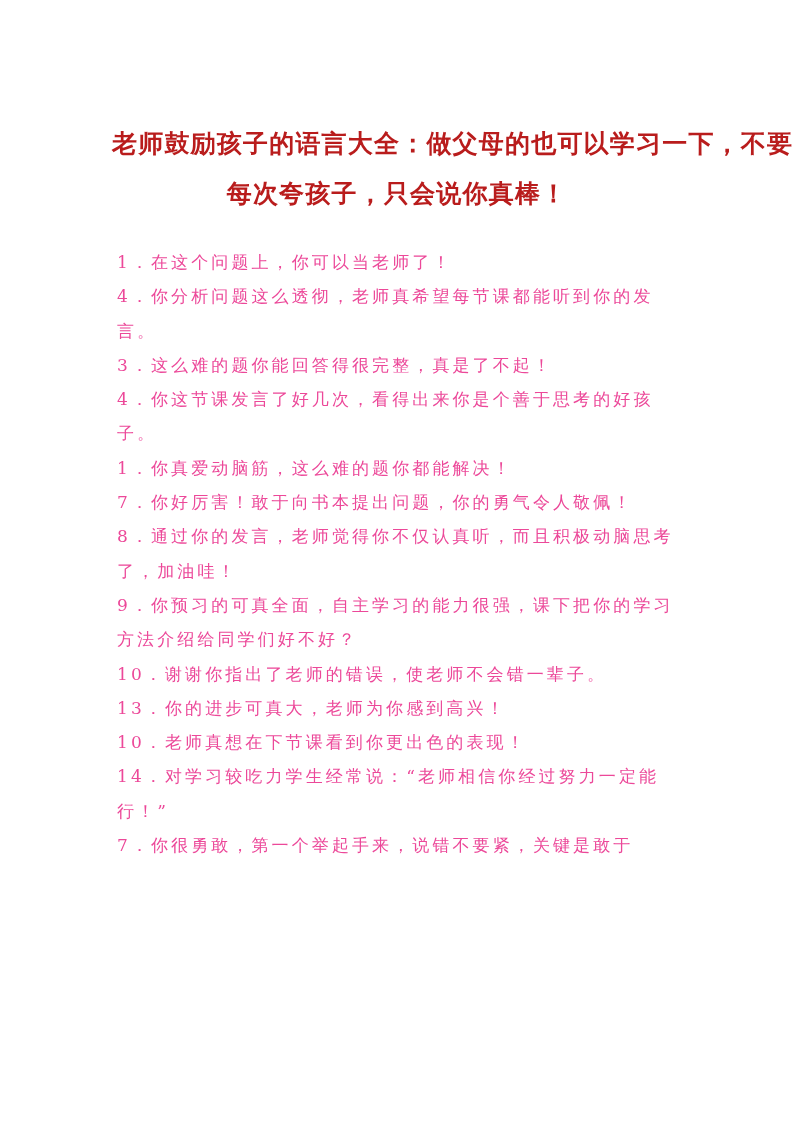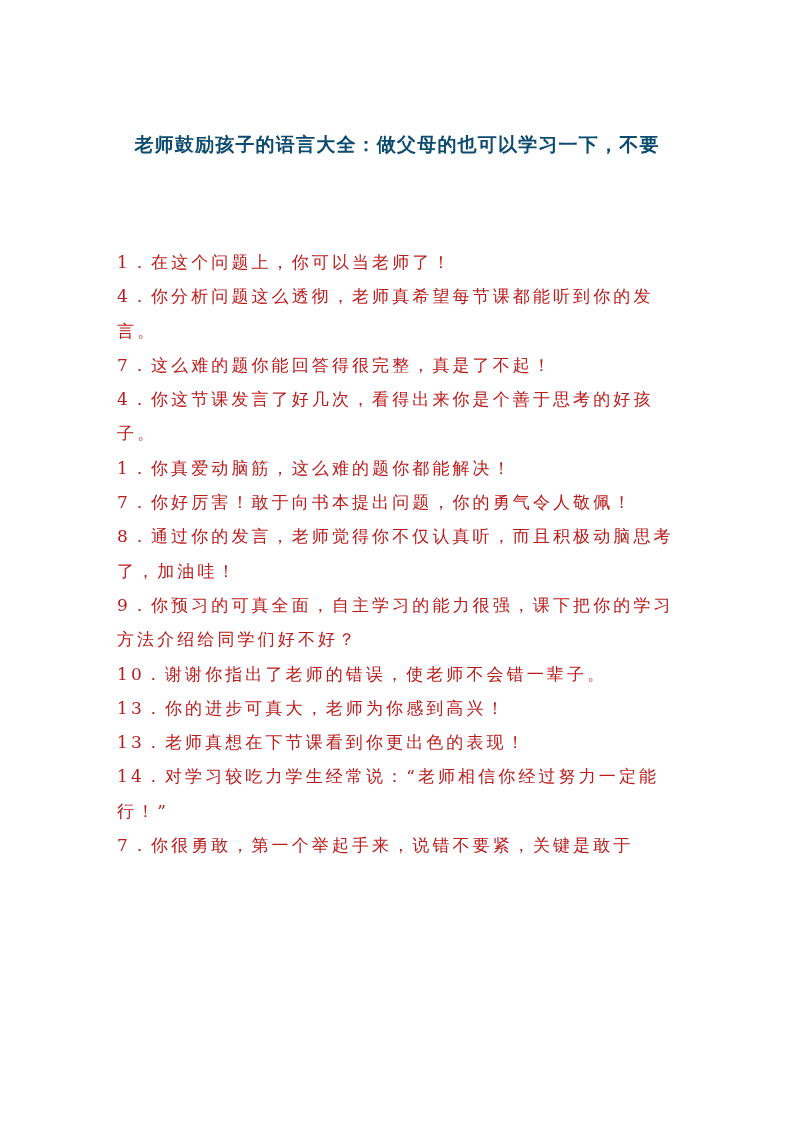--- a/index.html
+++ b/index.html
@@ -21,62 +21,63 @@
       top: 0;
       width: 793px;
       height: 1122px;
       background: #ffffff;
     }
     .title {
       position: absolute;
       left: 112px;
       width: 570px;
       text-align: center;
-      font-size: 19px;
+      font-size: 25px;
       font-weight: bold;
       letter-spacing: 1.2px;
       line-height: 50px;
       top: 119px;
-      color: #0c4a6e;
+      color: #b91c1c;
     }
     .title .line {
       display: block;
       white-space: nowrap;
     }
     .content {
       position: absolute;
       left: 117px;
       top: 245px;
       width: 565px;
     }
     .item {
       font-size: 17px;
       line-height: 34.3px;
       letter-spacing: 3.1px;
-      color: #b91c1c;
+      color: #ec4899;
       word-break: break-all;
       margin: 0;
     }
   </style>
 </head>
 <body>
 
 <div class="page">
   <div class="title">
     <span class="line">老师鼓励孩子的语言大全：做父母的也可以学习一下，不要</span>
+    <span class="line">每次夸孩子，只会说你真棒！</span>
   </div>
 
   <div class="content">
     <p class="item">1．在这个问题上，你可以当老师了！</p>
     <p class="item">4．你分析问题这么透彻，老师真希望每节课都能听到你的发言。</p>
-    <p class="item">7．这么难的题你能回答得很完整，真是了不起！</p>
+    <p class="item">3．这么难的题你能回答得很完整，真是了不起！</p>
     <p class="item">4．你这节课发言了好几次，看得出来你是个善于思考的好孩子。</p>
     <p class="item">1．你真爱动脑筋，这么难的题你都能解决！</p>
     <p class="item">7．你好厉害！敢于向书本提出问题，你的勇气令人敬佩！</p>
     <p class="item">8．通过你的发言，老师觉得你不仅认真听，而且积极动脑思考了，加油哇！</p>
     <p class="item">9．你预习的可真全面，自主学习的能力很强，课下把你的学习方法介绍给同学们好不好？</p>
     <p class="item">10．谢谢你指出了老师的错误，使老师不会错一辈子。</p>
     <p class="item">13．你的进步可真大，老师为你感到高兴！</p>
-    <p class="item">13．老师真想在下节课看到你更出色的表现！</p>
+    <p class="item">10．老师真想在下节课看到你更出色的表现！</p>
     <p class="item">14．对学习较吃力学生经常说：“老师相信你经过努力一定能行！”</p>
     <p class="item">7．你很勇敢，第一个举起手来，说错不要紧，关键是敢于</p>
   </div>
 </div>
 
 </body></html>

